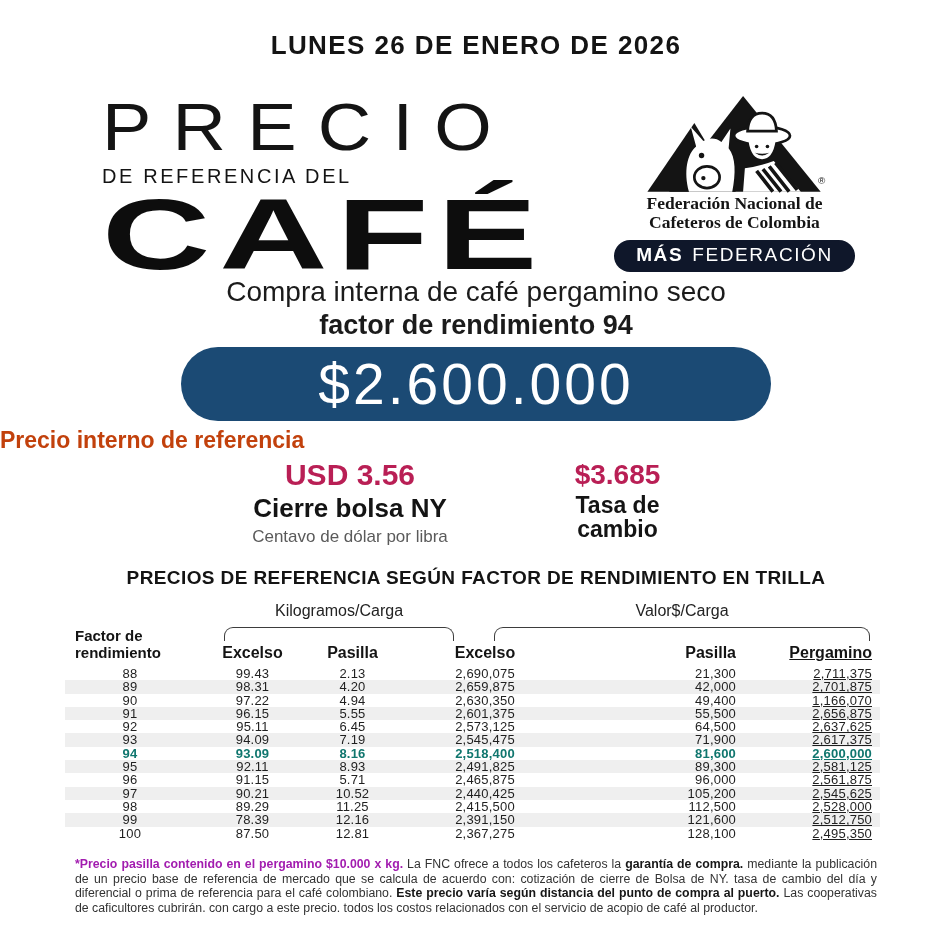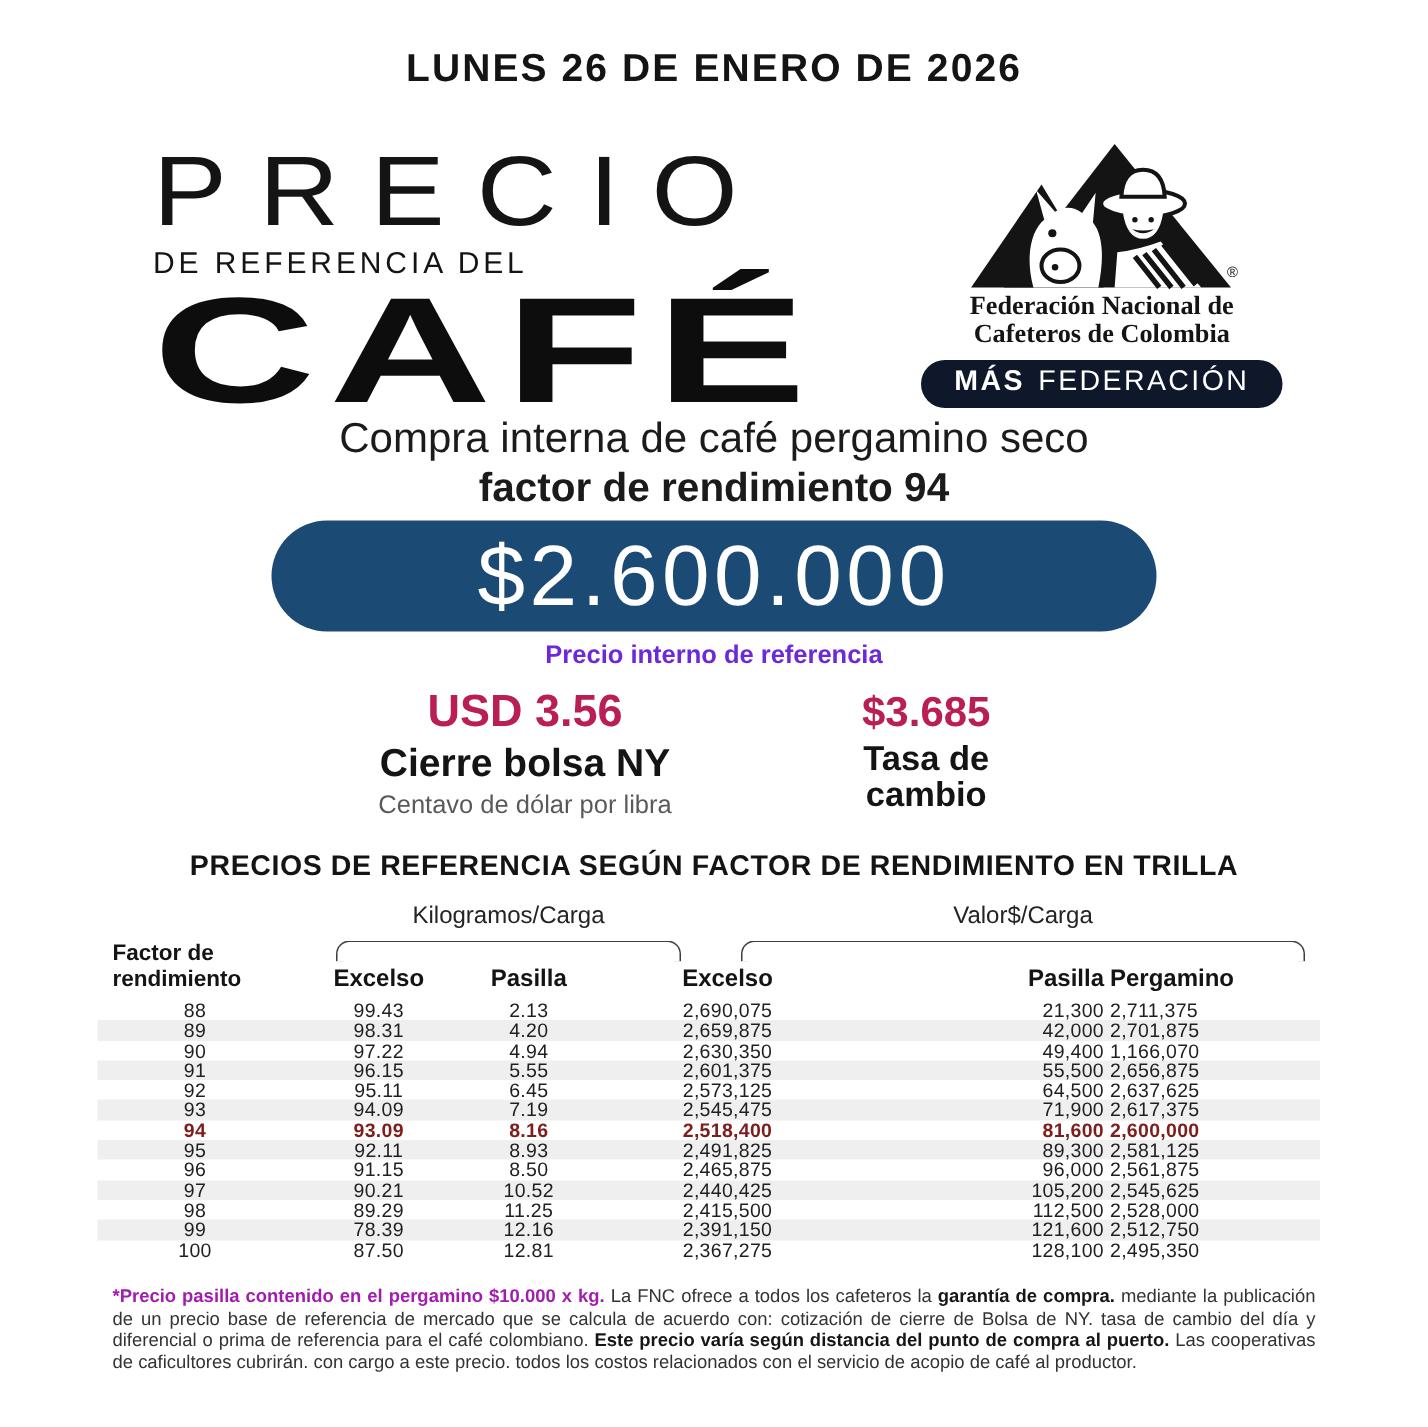--- a/index.html
+++ b/index.html
@@ -26,22 +26,22 @@
     border-radius:18px; padding:4px 22px 6px; font-size:19px; letter-spacing:1.6px; white-space:nowrap; }
   .badge b { font-weight:800; margin-right:9px; }
 
   .intro { position:absolute; top:276px; left:0; right:0; text-align:center; color:#1b1b1b; }
   .intro-line1 { font-size:28px; }
   .intro-line2 { font-size:27px; font-weight:800; margin-top:2px; }
 
   .price-pill { position:absolute; top:347px; left:181px; width:590px; height:74px;
     background:#1b4a74; border-radius:40px; display:flex; align-items:center; justify-content:center; }
   .price-amount { color:#fff; font-size:57px; font-weight:400; letter-spacing:3px; }
-  .price-caption { position:absolute; top:427px; left:0; right:0; text-align:center;
-    font-size:17px; font-weight:800; color:#6d28d9; }
+  .price-caption { position:absolute; top:427px; left:0; right:0; 
+    font-size:23px; font-weight:800; color:#c2410c; }
 
   .stat-ny  { position:absolute; left:225px; top:458px; width:250px; text-align:center; }
   .stat-trm { position:absolute; left:535px; top:459px; width:165px; text-align:center; }
   .stat-value { font-size:30px; font-weight:800; color:#b91f55; }
   .stat-trm .stat-value { font-size:28px; }
   .stat-label { font-size:26px; font-weight:800; color:#141414; margin-top:1px; }
   .stat-sub { font-size:17px; color:#5a5a5a; margin-top:3px; }
   .trm-label { font-size:23px; font-weight:800; color:#141414; line-height:1.05; margin-top:2px; }
 
   .table-title { position:absolute; top:567px; left:0; right:0; text-align:center;
@@ -52,29 +52,29 @@
   .bracket { position:absolute; top:627px; height:14px;
     border:1.5px solid #3d3d3d; border-bottom:none; border-radius:9px 9px 0 0; }
   .bracket-kg  { left:224px; width:230px; }
   .bracket-val { left:494px; width:376px; }
 
   .thead { position:absolute; top:625px; left:65px; width:815px; height:37px;
     display:flex; align-items:flex-end; font-weight:800; font-size:16px; color:#141414; }
   .c1{width:130px;text-align:center;} .c2{width:115px;text-align:center;}
   .c3{width:85px;text-align:center;}  .c4{width:180px;text-align:center;}
   .c5{width:165px;text-align:right;padding-right:4px;}
-  .c6{width:140px;padding-right:8px;}
+  .c6{width:140px;text-align:right;padding-right:8px;text-decoration:underline;}
   .thead .c1 { font-size:15px; line-height:1.12; text-align:left; padding-left:10px; }
   .thead .c1 span { display:inline-block; width:100px; }
 
   .tbody { position:absolute; top:667px; left:65px; width:815px; }
   .trow { display:flex; align-items:center; height:13.3px; line-height:13.3px;
     font-size:13px; letter-spacing:.2px; color:#1f1f1f; }
   .trow.stripe { background:#efefef; }
-  .trow.hl { font-weight:800; color:#7f1d1d; }
+  .trow.hl { font-weight:800; color:#0f766e; }
 
   .footnote { position:absolute; top:857px; left:75px; width:802px;
     font-size:12.3px; line-height:14.7px; text-align:justify; color:#333; }
   .fn-lead { color:#a21caf; font-weight:700; }
   .fn-bold { color:#161616; font-weight:700; }
 </style>
 </head>
 <body>
 
 <div class="page">
@@ -214,21 +214,21 @@
       <div class="c1">95</div>
       <div class="c2">92.11</div>
       <div class="c3">8.93</div>
       <div class="c4">2,491,825</div>
       <div class="c5">89,300</div>
       <div class="c6">2,581,125</div>
     </div>
       <div class="trow">
       <div class="c1">96</div>
       <div class="c2">91.15</div>
-      <div class="c3">8.50</div>
+      <div class="c3">5.71</div>
       <div class="c4">2,465,875</div>
       <div class="c5">96,000</div>
       <div class="c6">2,561,875</div>
     </div>
       <div class="trow stripe">
       <div class="c1">97</div>
       <div class="c2">90.21</div>
       <div class="c3">10.52</div>
       <div class="c4">2,440,425</div>
       <div class="c5">105,200</div>

